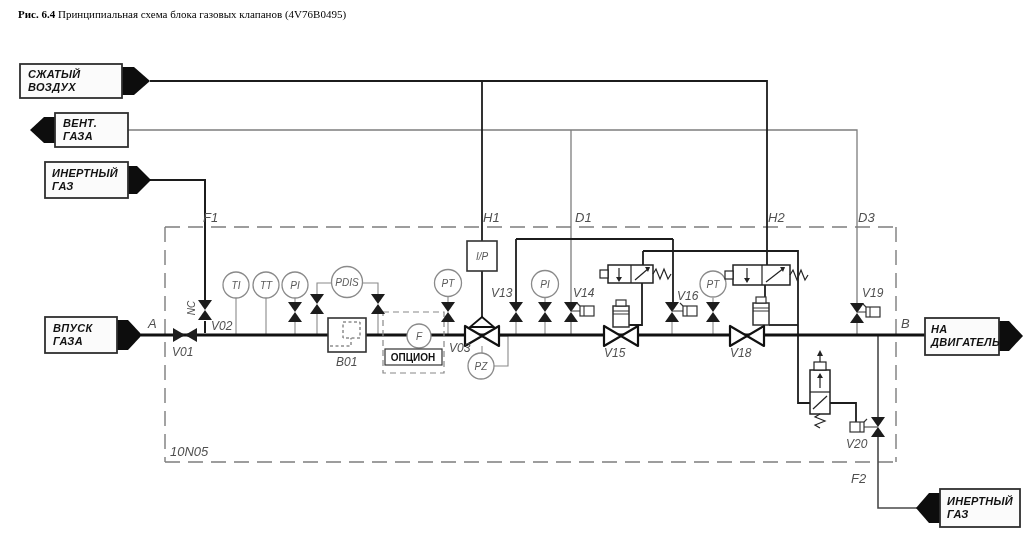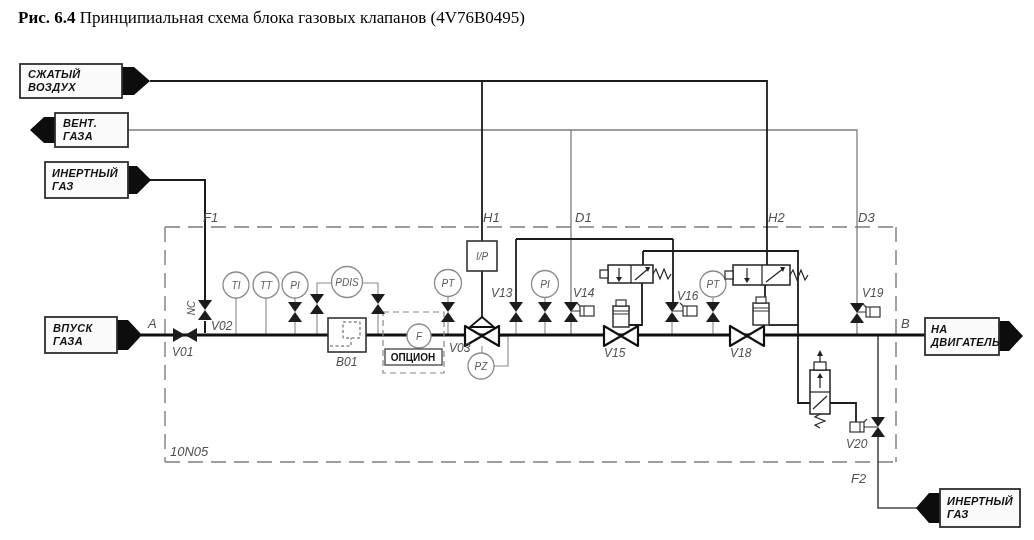--- a/index.html
+++ b/index.html
@@ -1,19 +1,19 @@
 <!DOCTYPE html>
 <html><head>
 <meta charset="utf-8">
 <style>
   html,body{margin:0;padding:0;background:#fff;}
   .stage{position:relative;width:1034px;height:540px;background:#fff;overflow:hidden;
          font-family:"Liberation Sans",sans-serif;}
   .title{position:absolute;left:18px;top:8px;font-family:"Liberation Serif",serif;
-         font-size:17px;color:#000;white-space:nowrap;}
+         font-size:11px;color:#000;white-space:nowrap;}
   .title .fig{font-weight:bold;}
   svg text{font-family:"Liberation Sans",sans-serif;}
   .lbl{font-style:italic;fill:#4f4f4f;}
   .sec{font-size:13px;}
   .vlv{font-size:12px;}
   .ins{font-size:10px;fill:#5a5a5a;font-style:italic;}
   .boxtxt{font-size:11px;font-weight:bold;font-style:italic;fill:#111;letter-spacing:.3px;}
 </style>
 </head>
 <body>

